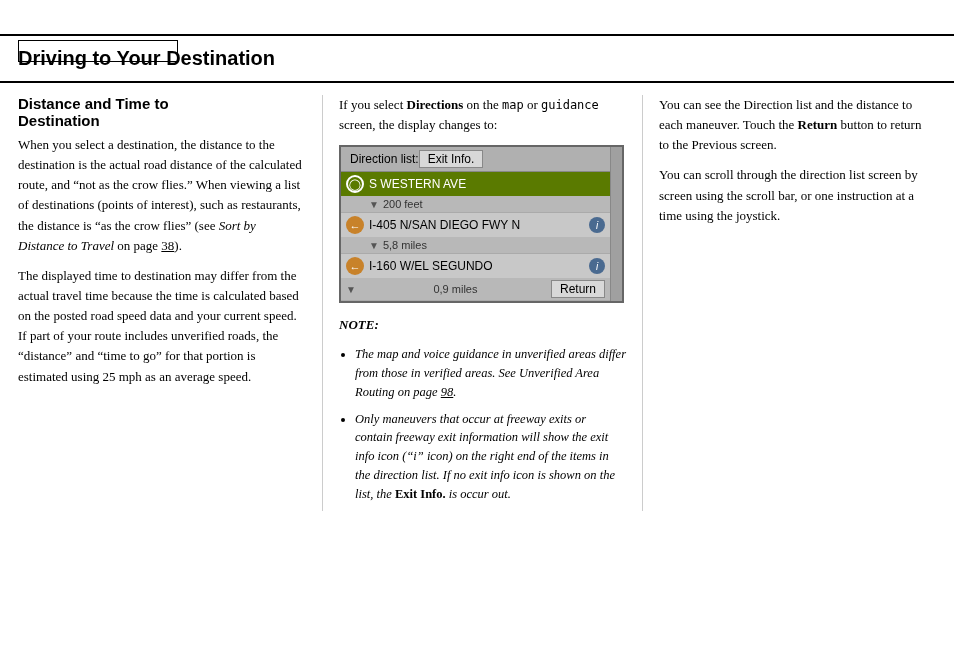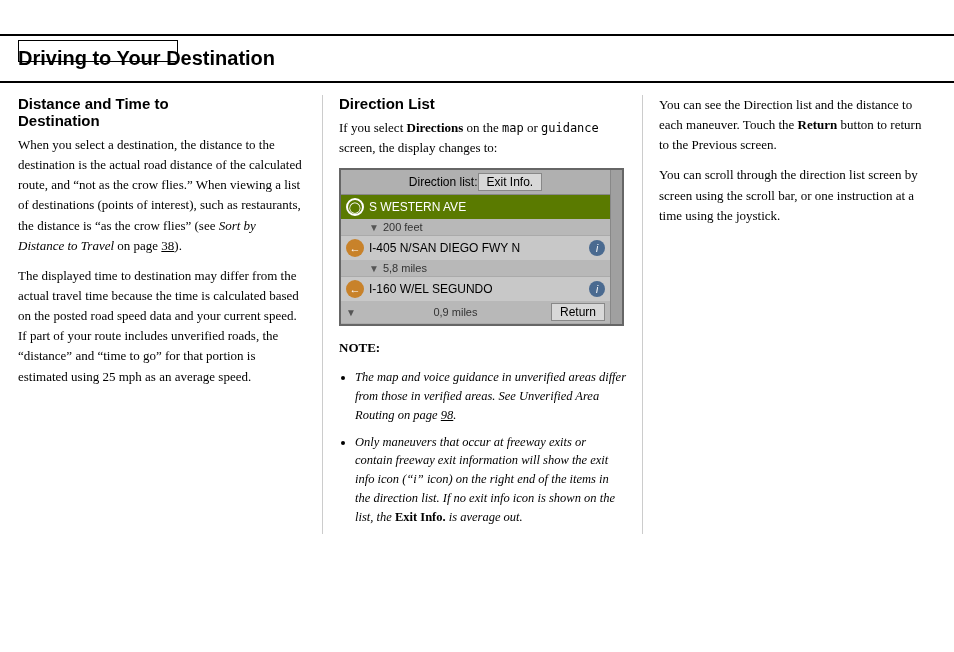--- a/index.html
+++ b/index.html
@@ -95,21 +95,21 @@
       background: #c8c8c8;
       width: 285px;
       margin: 10px 0 12px 0;
       font-family: Arial, sans-serif;
       font-size: 12px;
     }
 
     .dl-header {
       display: flex;
       align-items: center;
-      justify-content: center;
+      justify-content: flex-start;
       background: #b0b0b0;
       padding: 3px 9px;
       border-bottom: 1px solid #888;
     }
 
     .dl-header-label {
       font-size: 12px;
       color: #000;
     }
 
@@ -231,20 +231,21 @@
     }
 
     
     .note-section {
       font-size: 12.5px;
       margin-top: 4px;
     }
 
     .note-title {
       font-weight: bold;
+      font-style: italic;
       font-size: 13px;
     }
 
     .note-section ul {
       list-style: disc;
       margin-left: 16px;
     }
 
     .note-section li {
       font-style: italic;
@@ -277,21 +278,20 @@
       </div>
       <p>
         When you select a destination, the distance to the destination is the actual road distance of the calculated route, and “not as the crow flies.” When viewing a list of destinations (points of interest), such as restaurants, the distance is “as the crow flies” (see <span class="italic">Sort by Distance to Travel</span> on page <span class="link">38</span>).
       </p>
       <p>
         The displayed time to destination may differ from the actual travel time because the time is calculated based on the posted road speed data and your current speed. If part of your route includes unverified roads, the “distance” and “time to go” for that portion is estimated using 25 mph as an average speed.
       </p>
     </div>
 
     <div class="col-middle">
-      <div class="section-title">Direction List</div>
       <p>
         If you select <strong>Directions</strong> on the <span style="font-family:monospace;font-size:12px;">map</span> or <span style="font-family:monospace;font-size:12px;">guidance</span> screen, the display changes to:
       </p>
 
       <div class="direction-list-box dl-outer">
         <div class="dl-inner">
 
           <div class="dl-header">
             <span class="dl-header-label">Direction list:</span>
             <button class="dl-exit-btn">Exit Info.</button>
@@ -341,21 +341,21 @@
         <div class="dl-scrollbar"></div>
       </div>
 
       <div class="note-section">
         <p class="note-title">NOTE:</p>
         <ul>
           <li>
             <em>The map and voice guidance in unverified areas differ from those in verified areas. See</em> Unverified Area Routing <em>on page </em><span class="link">98</span><em>.</em>
           </li>
           <li>
-            <em>Only maneuvers that occur at freeway exits or contain freeway exit information will show the exit info icon (“i” icon) on the right end of the items in the direction list. If no exit info icon is shown on the list, the </em><strong>Exit Info.</strong> <em>is average out.</em>
+            <em>Only maneuvers that occur at freeway exits or contain freeway exit information will show the exit info icon (“i” icon) on the right end of the items in the direction list. If no exit info icon is shown on the list, the </em><strong>Exit Info.</strong> <em>is occur out.</em>
           </li>
         </ul>
       </div>
     </div>
 
     <div class="col-right">
       <p>
         You can see the Direction list and the distance to each maneuver. Touch the <strong>Return</strong> button to return to the Previous screen.
       </p>
       <p>

